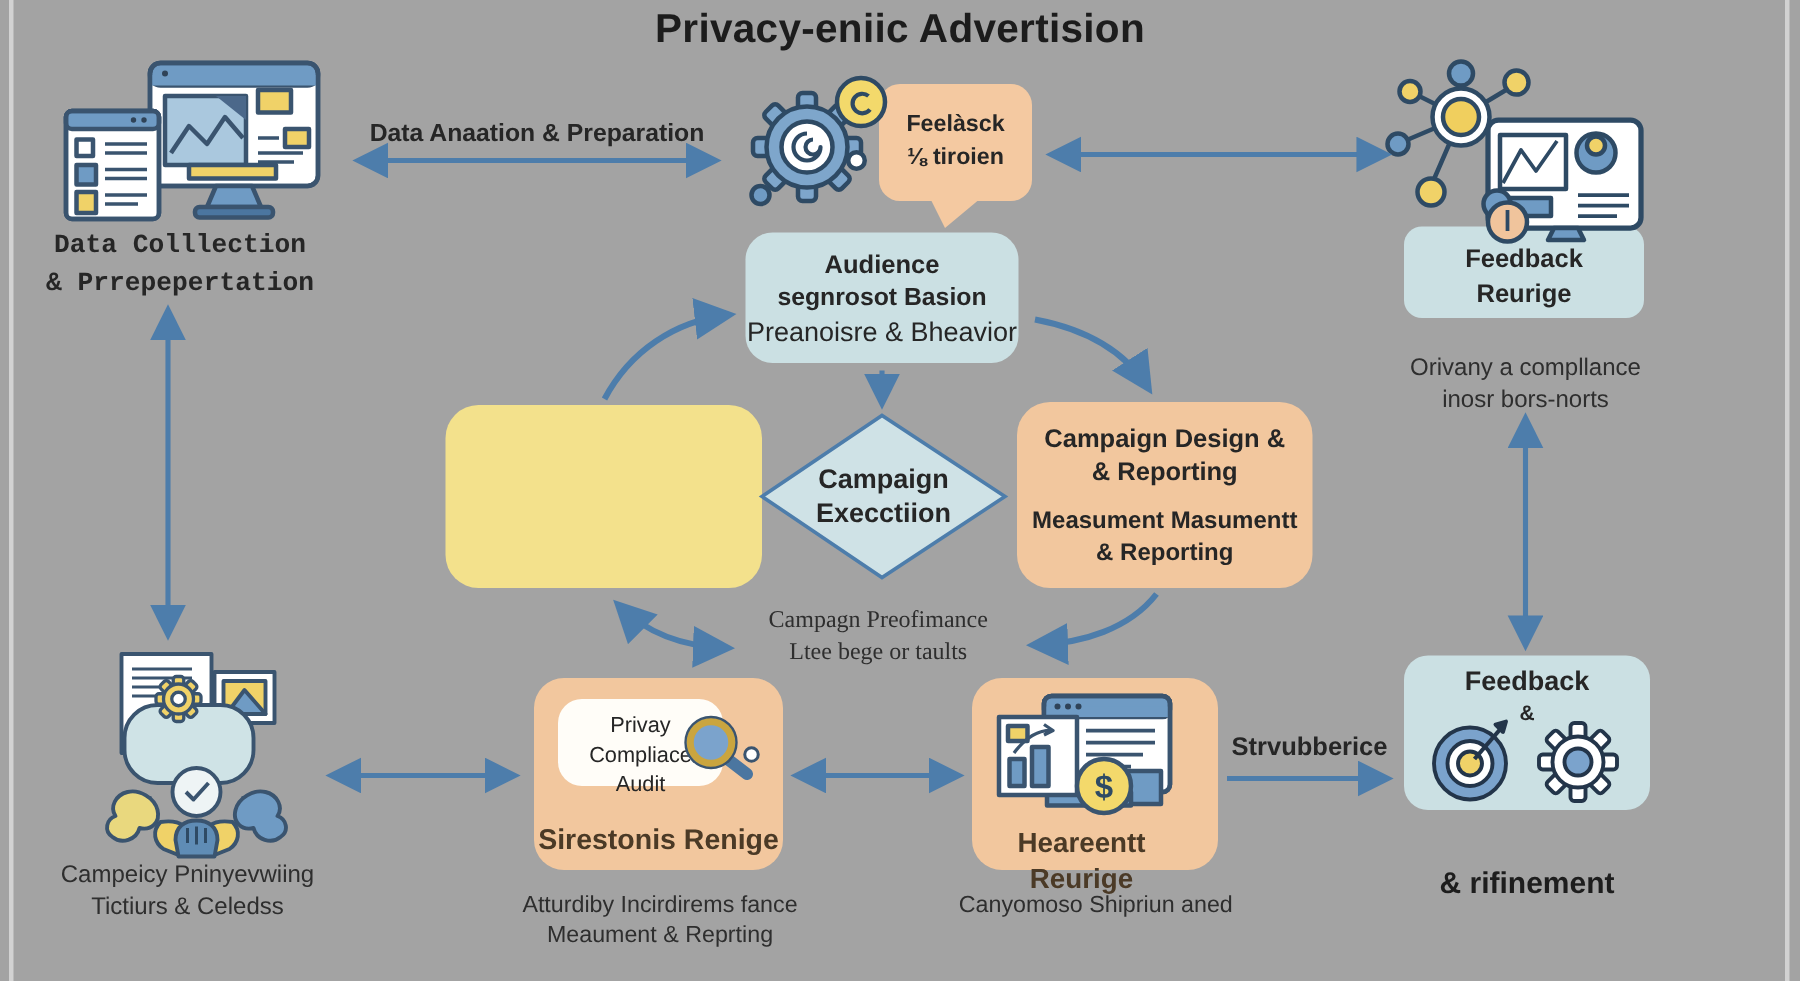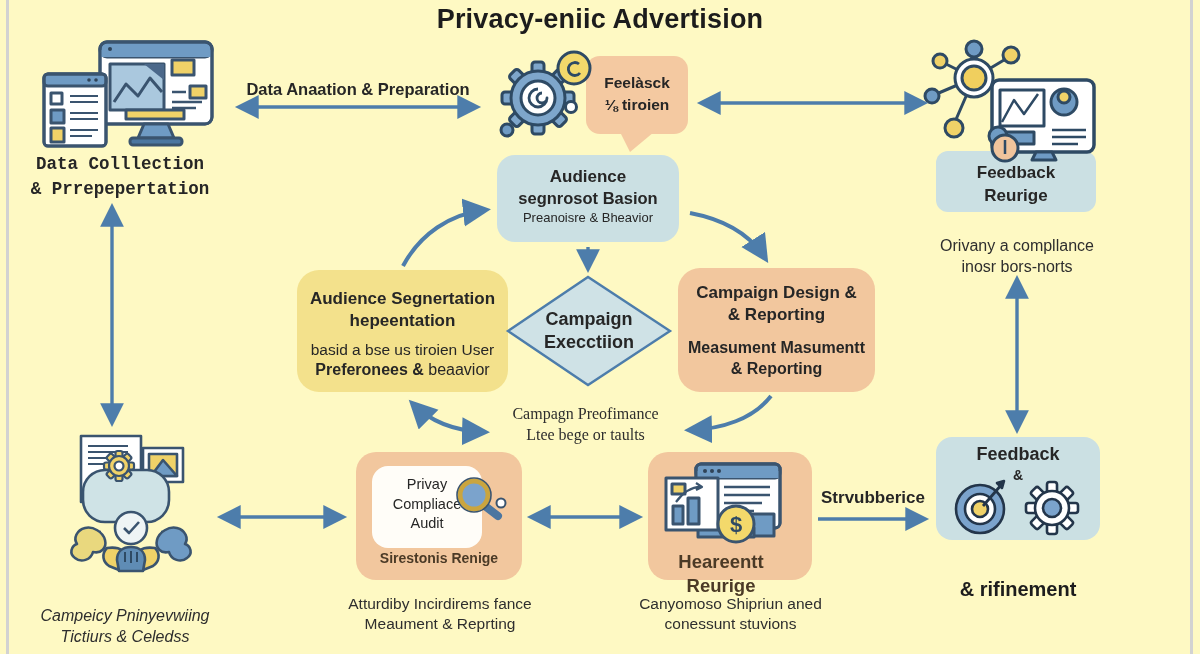--- a/index.html
+++ b/index.html
@@ -1,16 +1,16 @@
 <!DOCTYPE html>
 <html><head>
 <meta charset="utf-8">
 <style>
   html,body{margin:0;padding:0;background:#fff;}
-  .canvas{position:relative;width:1200px;height:654px;background:#fef9c3;overflow:hidden;
+  .canvas{position:relative;width:1200px;height:654px;background:#a3a3a3;overflow:hidden;
           font-family:"Liberation Sans",sans-serif;color:#262626;}
   .edge{position:absolute;top:0;width:3px;height:654px;background:#d2d2d2;}
   .title{position:absolute;left:0;top:4px;width:100%;text-align:center;
          font-size:27px;font-weight:700;color:#1c1c1c;letter-spacing:.2px;}
   .bold{font-weight:700;}
   .box{position:absolute;border-radius:18px;text-align:center;z-index:2;}
   .teal{background:#cbe0e3;}
   .yellow{background:#f3e18c;}
   .orange{background:#f2c79e;}
   .svglayer{position:absolute;left:0;top:0;z-index:3;pointer-events:none;}
@@ -230,69 +230,62 @@
     <div>Reurige</div>
   </div>
   <div class="txt sub" style="left:912px;top:226px;width:210px;font-size:16px;margin-top:10px;">
     <div>Orivany a compllance</div>
     <div>inosr bors-norts</div>
   </div>
 
   <div class="txt" style="left:497px;top:166px;width:182px;">
     <div class="bold" style="font-size:17px;">Audience</div>
     <div class="bold" style="font-size:16.5px;">segnrosot Basion</div>
-    <div style="font-size:13px;">Preanoisre &amp; Bheavior</div>
-  </div>
-
-  <div class="txt" style="left:297px;top:288px;width:211px;">
-    <div class="bold" style="font-size:17px;">Audience Segnertation</div>
-    <div class="bold" style="font-size:17px;">hepeentation</div>
-    <div style="font-size:15.5px;margin-top:8px;">basid a bse us tiroien User</div>
-    <div style="font-size:16px;"><span class="bold">Preferonees &amp;</span><span> beaavior</span></div>
-  </div>
+    <div style="font-size:18px;">Preanoisre &amp; Bheavior</div>
+  </div>
+
 
   <div class="txt bold" style="left:509px;top:308px;width:160px;font-size:18px;line-height:1.3;">
     <div>Campaign</div>
     <div>Execctiion</div>
   </div>
 
   <div class="txt" style="left:678px;top:282px;width:197px;">
     <div class="bold" style="font-size:17px;">Campaign Design &amp;</div>
     <div class="bold" style="font-size:17px;">&amp; Reporting</div>
     <div style="font-size:16px;font-weight:600;margin-top:12px;">Measument Masumentt</div>
     <div class="bold" style="font-size:16px;">&amp; Reporting</div>
   </div>
 
   <div class="txt sub" style="left:458px;top:404px;width:255px;font-size:16px;font-family:Liberation Serif, serif;">
     <div>Campagn Preofimance</div>
     <div>Ltee bege or taults</div>
   </div>
 
-  <div class="txt sub" style="left:15px;top:606px;width:220px;font-size:16px;font-style:italic;">
+  <div class="txt sub" style="left:15px;top:574px;width:220px;font-size:16px;">
     <div>Campeicy Pninyevwiing</div>
     <div>Tictiurs &amp; Celedss</div>
   </div>
 
-  <div class="innercard" style="left:372px;top:466px;width:110px;height:82px;">
+  <div class="innercard" style="left:372px;top:466px;width:110px;height:58px;">
     <div style="padding-top:9px;font-size:14.5px;line-height:1.35;">
       <div>Privay</div>
       <div>Compliace</div>
       <div>Audit</div>
     </div>
   </div>
-  <div class="txt bold brown" style="left:356px;top:549px;width:166px;font-size:14px;">Sirestonis Renige</div>
+  <div class="txt bold brown" style="left:356px;top:549px;width:166px;font-size:19px;">Sirestonis Renige</div>
   <div class="txt sub" style="left:325px;top:594px;width:230px;">
     <div>Atturdiby Incirdirems fance</div>
     <div>Meaument &amp; Reprting</div>
   </div>
 
   <div class="txt bold brown" style="left:648px;top:550px;width:146px;font-size:18.5px;">Heareentt Reurige</div>
   <div class="txt sub" style="left:618px;top:594px;width:225px;">
     <div>Canyomoso Shipriun aned</div>
-    <div>conessunt stuvions</div>
   </div>
 
   <div class="txt bold" style="left:812px;top:487px;width:122px;font-size:17px;">Strvubberice</div>
 
   <div class="txt" style="left:936px;top:443px;width:164px;">
     <div class="bold" style="font-size:18px;">Feedback</div>
     <div class="bold" style="font-size:14px;">&amp;</div>
   </div>
   <div class="txt bold" style="left:926px;top:547px;width:184px;font-size:20px;color:#1d1d1d;margin-top:29px;">&amp; rifinement</div>
 

